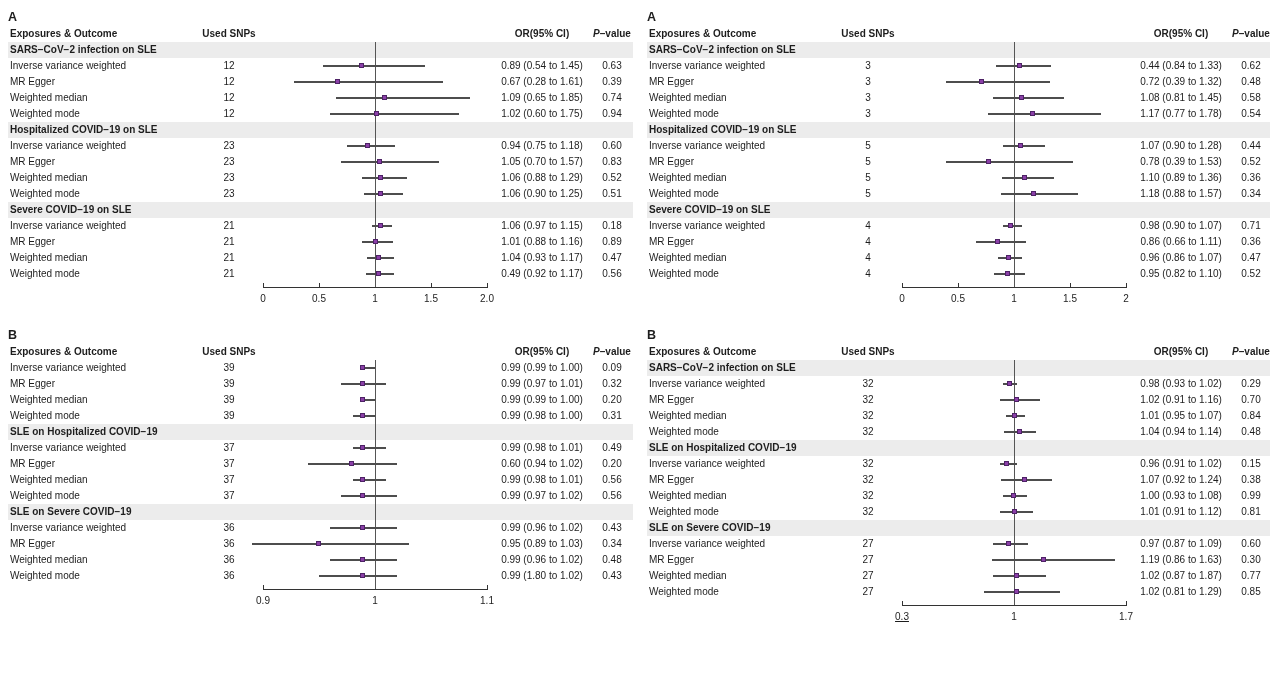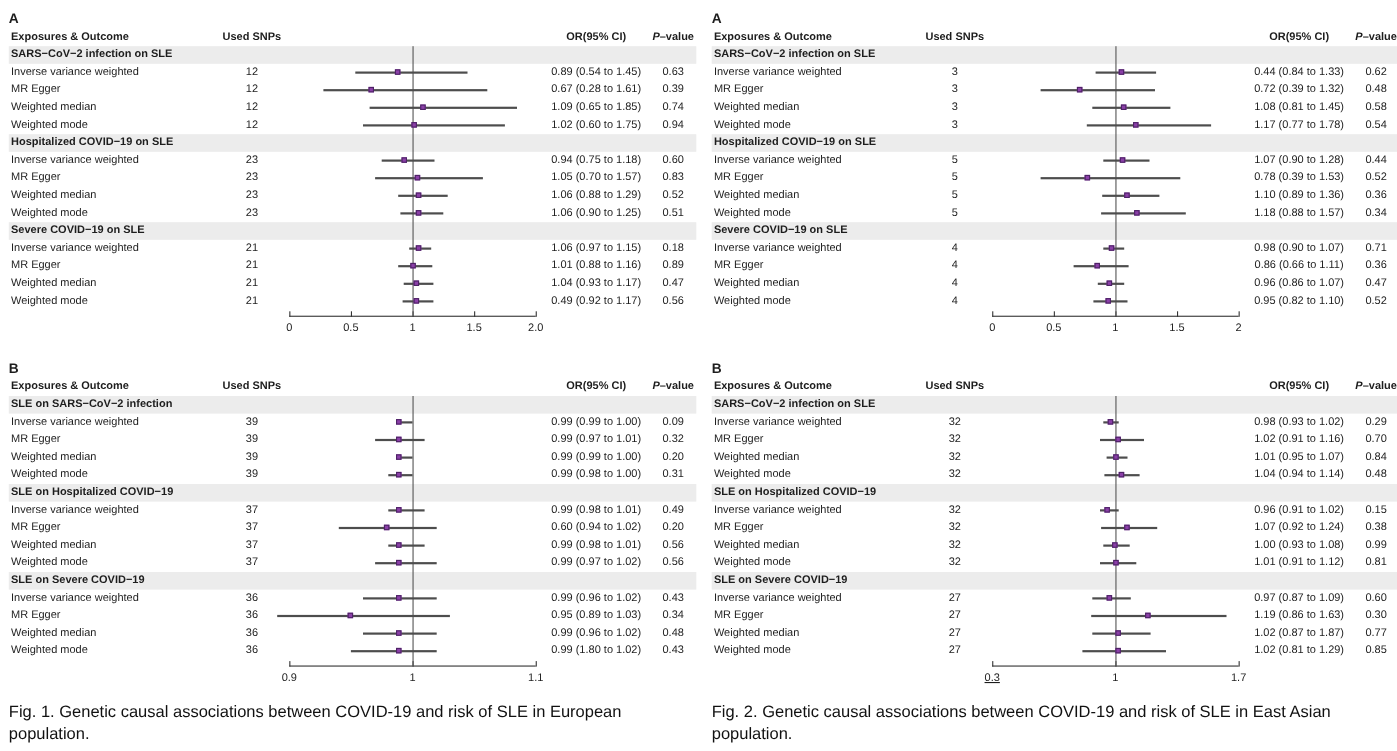--- a/index.html
+++ b/index.html
@@ -201,23 +201,20 @@
         <div class="panel-letter">B</div>
         <div class="prow">
           <div class="c-label hdr">Exposures &amp; Outcome</div>
           <div class="c-snps hdr center">Used SNPs</div>
           <div class="c-plot"></div>
           <div class="c-or hdr center">OR(95% CI)</div>
           <div class="c-p hdr center"><span class="it">P</span><span>–value</span></div>
         </div>
         <div class="rows-wrap">
           <div class="refline" style="left: 367px;"></div>
-          <div class="prow group-row">
-            <div class="c-label group-title">SLE on SARS−CoV−2 infection</div>
-          </div>
           <div class="prow data-row">
             <div class="c-label">Inverse variance weighted</div>
             <div class="c-snps center">39</div>
             <div class="c-plot">
               <div class="ci-line" style="left: 106.8px; width: 11.2px;"></div>
               <div class="marker" style="left: 103.3px;"></div>
             </div>
             <div class="c-or center">0.99 (0.99 to 1.00)</div>
             <div class="c-p center">0.09</div>
           </div>
@@ -347,21 +344,20 @@
             <div class="axis-lab" style="left: 6px;">0.9</div>
             <div class="axis-tick" style="left: 118px;"></div>
             <div class="axis-lab" style="left: 118px;">1</div>
             <div class="axis-tick" style="left: 230px;"></div>
             <div class="axis-lab" style="left: 230px;">1.1</div>
           </div>
           <div class="c-or"></div>
           <div class="c-p"></div>
         </div>
       </div>
-      <div class="caption">Fig. 1. Genetic causal associations between COVID-19 and risk of SLE in European population.</div>
     </div>
   <div class="figure">
       <div class="panel">
         <div class="panel-letter">A</div>
         <div class="prow">
           <div class="c-label hdr">Exposures &amp; Outcome</div>
           <div class="c-snps hdr center">Used SNPs</div>
           <div class="c-plot"></div>
           <div class="c-or hdr center">OR(95% CI)</div>
           <div class="c-p hdr center"><span class="it">P</span><span>–value</span></div>
@@ -668,15 +664,14 @@
             <div class="axis-lab" style="left: 6px; text-decoration: underline;">0.3</div>
             <div class="axis-tick" style="left: 118px;"></div>
             <div class="axis-lab" style="left: 118px;">1</div>
             <div class="axis-tick" style="left: 230px;"></div>
             <div class="axis-lab" style="left: 230px;">1.7</div>
           </div>
           <div class="c-or"></div>
           <div class="c-p"></div>
         </div>
       </div>
-      <div class="caption">Fig. 2. Genetic causal associations between COVID-19 and risk of SLE in East Asian population.</div>
     </div>
 </div>
 
 </body></html>

